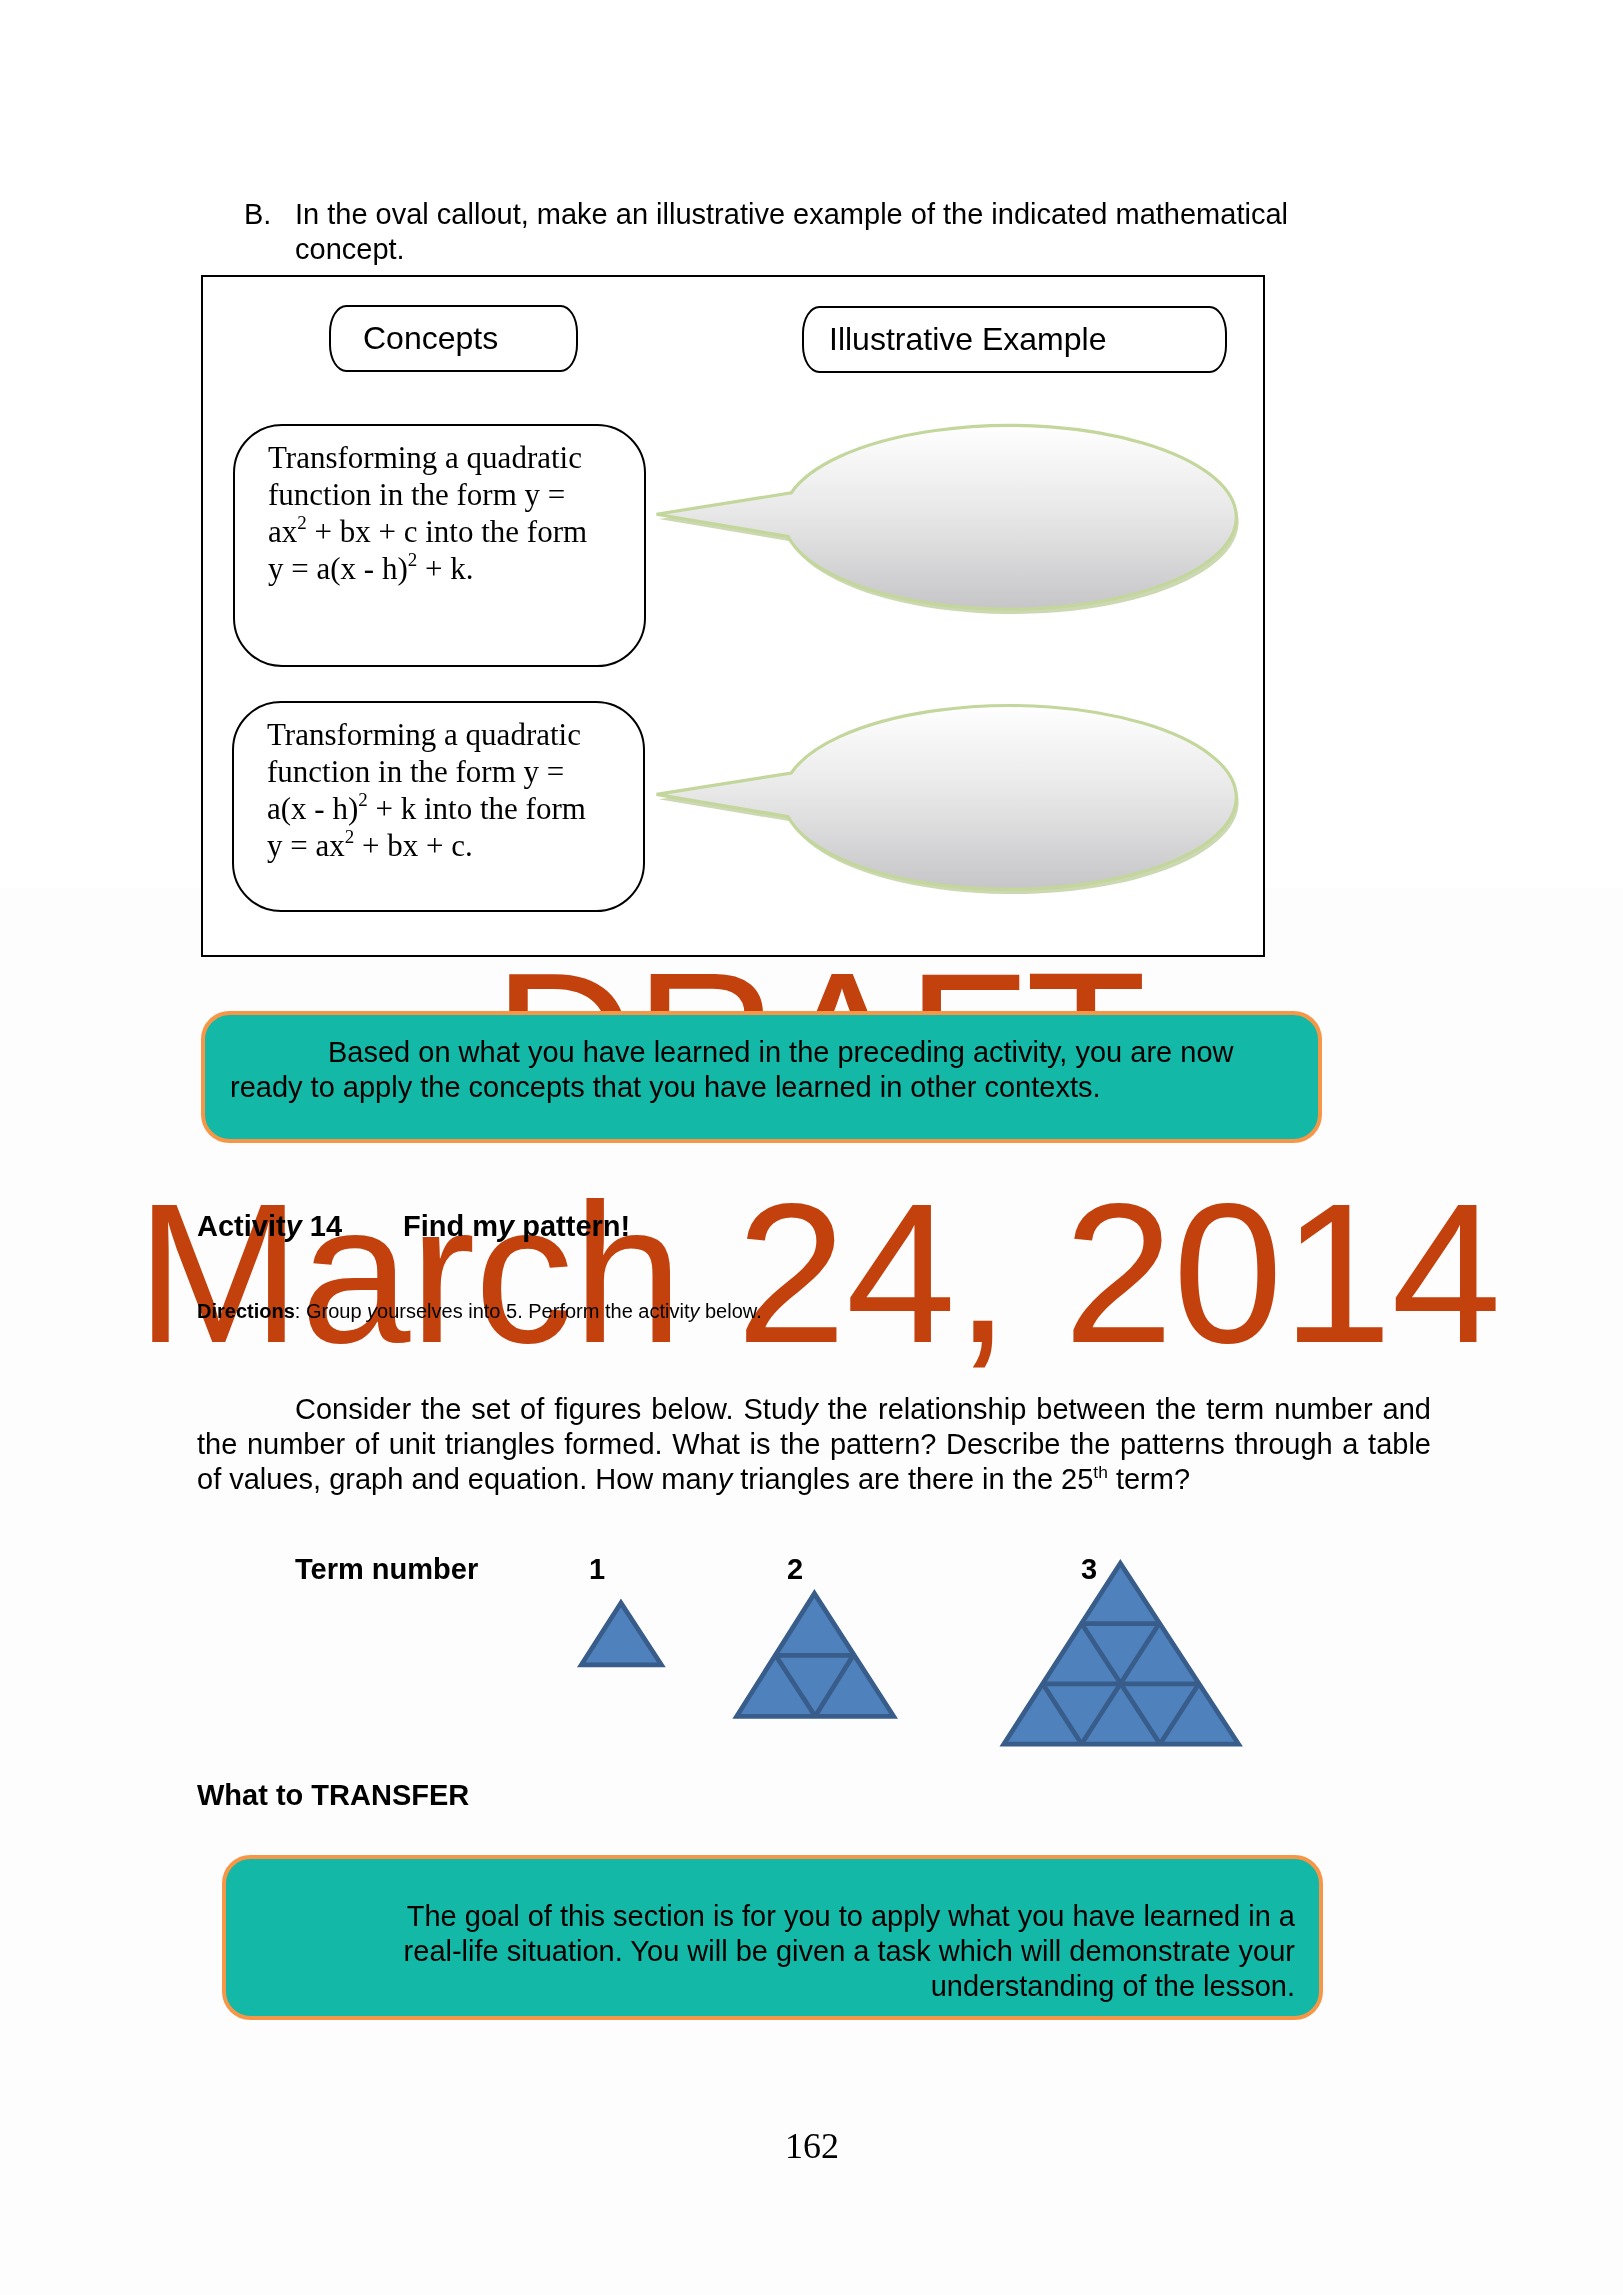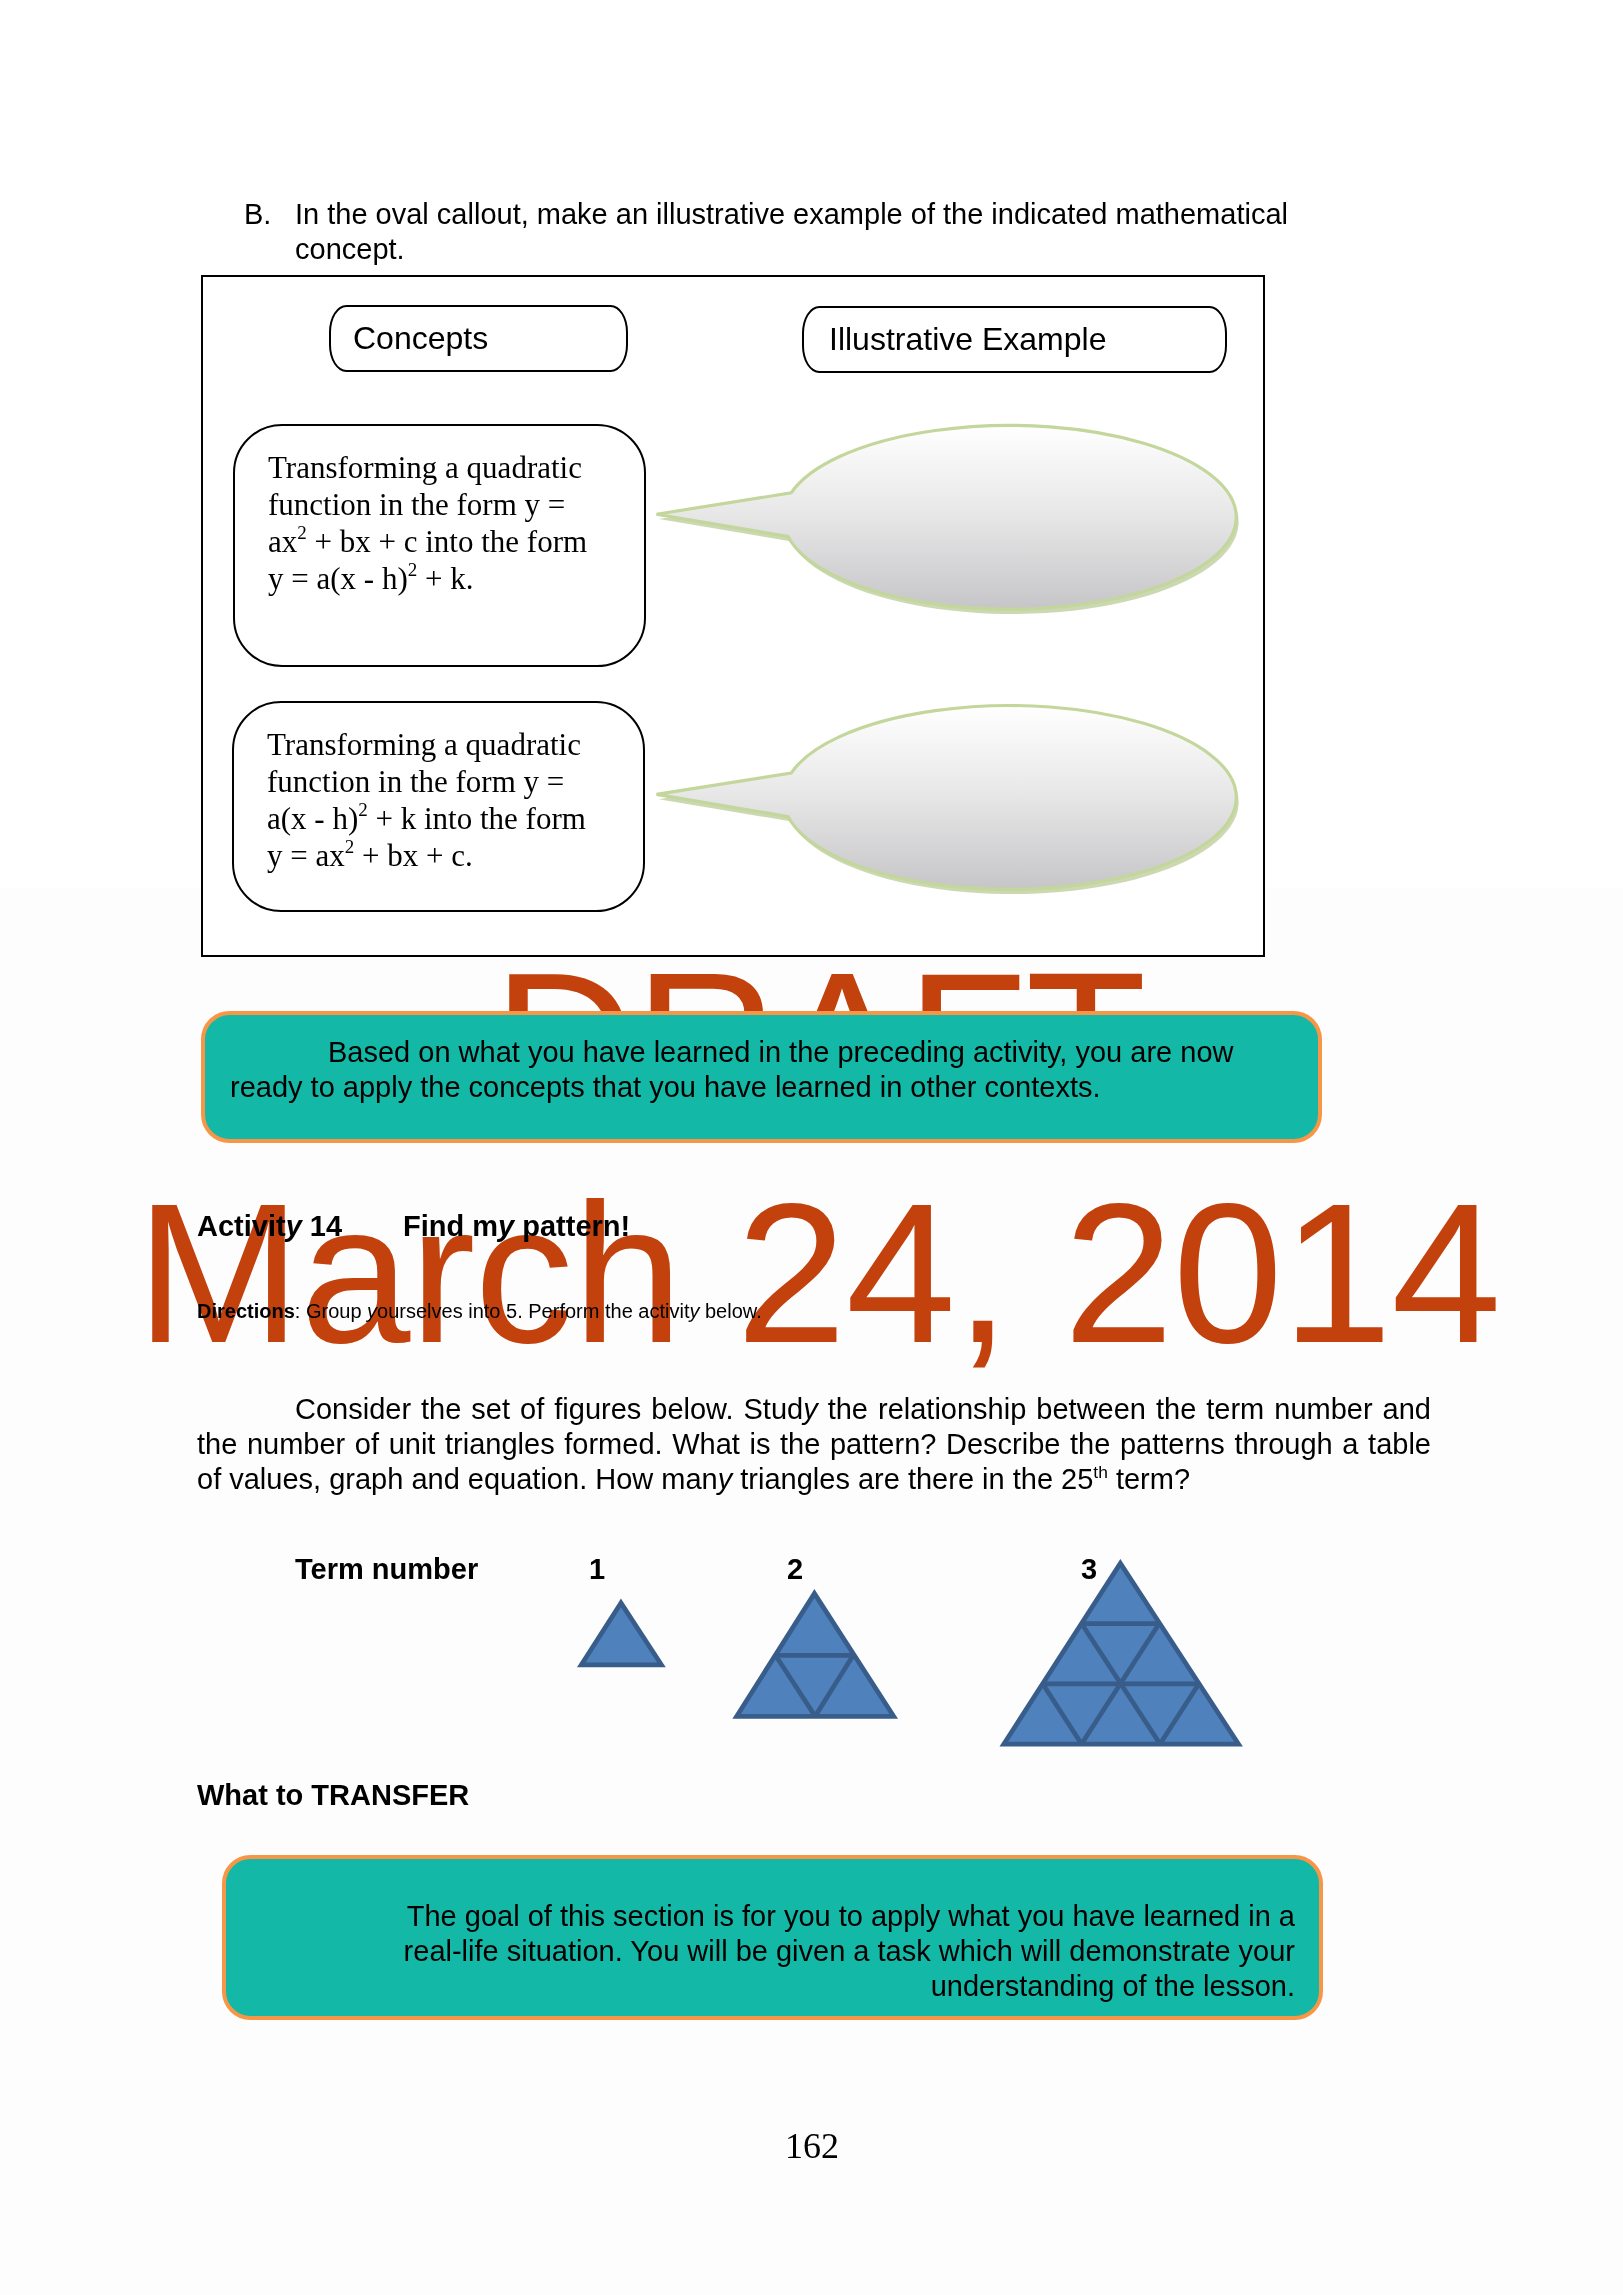--- a/index.html
+++ b/index.html
@@ -24,26 +24,26 @@
 
     .instr-b { left: 244px; top: 197px; width: 1110px; }
     .instr-b .letter { position: absolute; left: 0; top: 0; }
     .instr-b .body { position: absolute; left: 51px; top: 0; width: 1047px; }
 
     .outer-box { left: 201px; top: 275px; width: 1064px; height: 682px;
                  border: 2.4px solid #000; box-sizing: border-box; background: #fff; z-index: 2; }
 
     .hdr-box { position: absolute; border: 2.4px solid #000; border-radius: 17.4px / 27px;
                box-sizing: border-box; font-size: 32px; display: flex; align-items: center; background:#fff; }
-    .hdr-concepts { left: 126px; top: 28px; width: 299px; height: 67px; padding-left: 22px; }
+    .hdr-concepts { left: 126px; top: 28px; width: 249px; height: 67px; padding-left: 32px; }
     .hdr-example { left: 599px; top: 28.5px; width: 425px; height: 67px; padding-left: 25px; }
 
     .concept-box { position: absolute; border: 2.4px solid #000; border-radius: 49px; box-sizing: border-box;
                    background: #fff; font-family: "Liberation Serif", serif; font-size: 31px; line-height: 37px;
-                   padding: 23px 0 0 33px; }
+                   padding: 13px 0 0 33px; }
     .concept-1 { left: 30px; top: 147px; width: 413px; height: 243px; }
     .concept-2 { left: 29px; top: 424px; width: 413px; height: 211px; }
     .concept-box sup { font-size: 19px; line-height: 0; vertical-align: 12.7px; }
 
     .callout { position: absolute; }
 
     .orange-box { position: absolute; border: 4.8px solid #f79646; border-radius: 28.5px;
                   box-sizing: border-box; background: #14b8a6; z-index: 3; font-size: 29px; line-height: 35px; }
     .orange-1 { left: 201px; top: 1011px; width: 1121px; height: 132px; padding: 20px 24px 0 25px; }
     .orange-2 { left: 222px; top: 1855px; width: 1101px; height: 165px; padding: 40px 24px 0 30px; text-align: right; }

